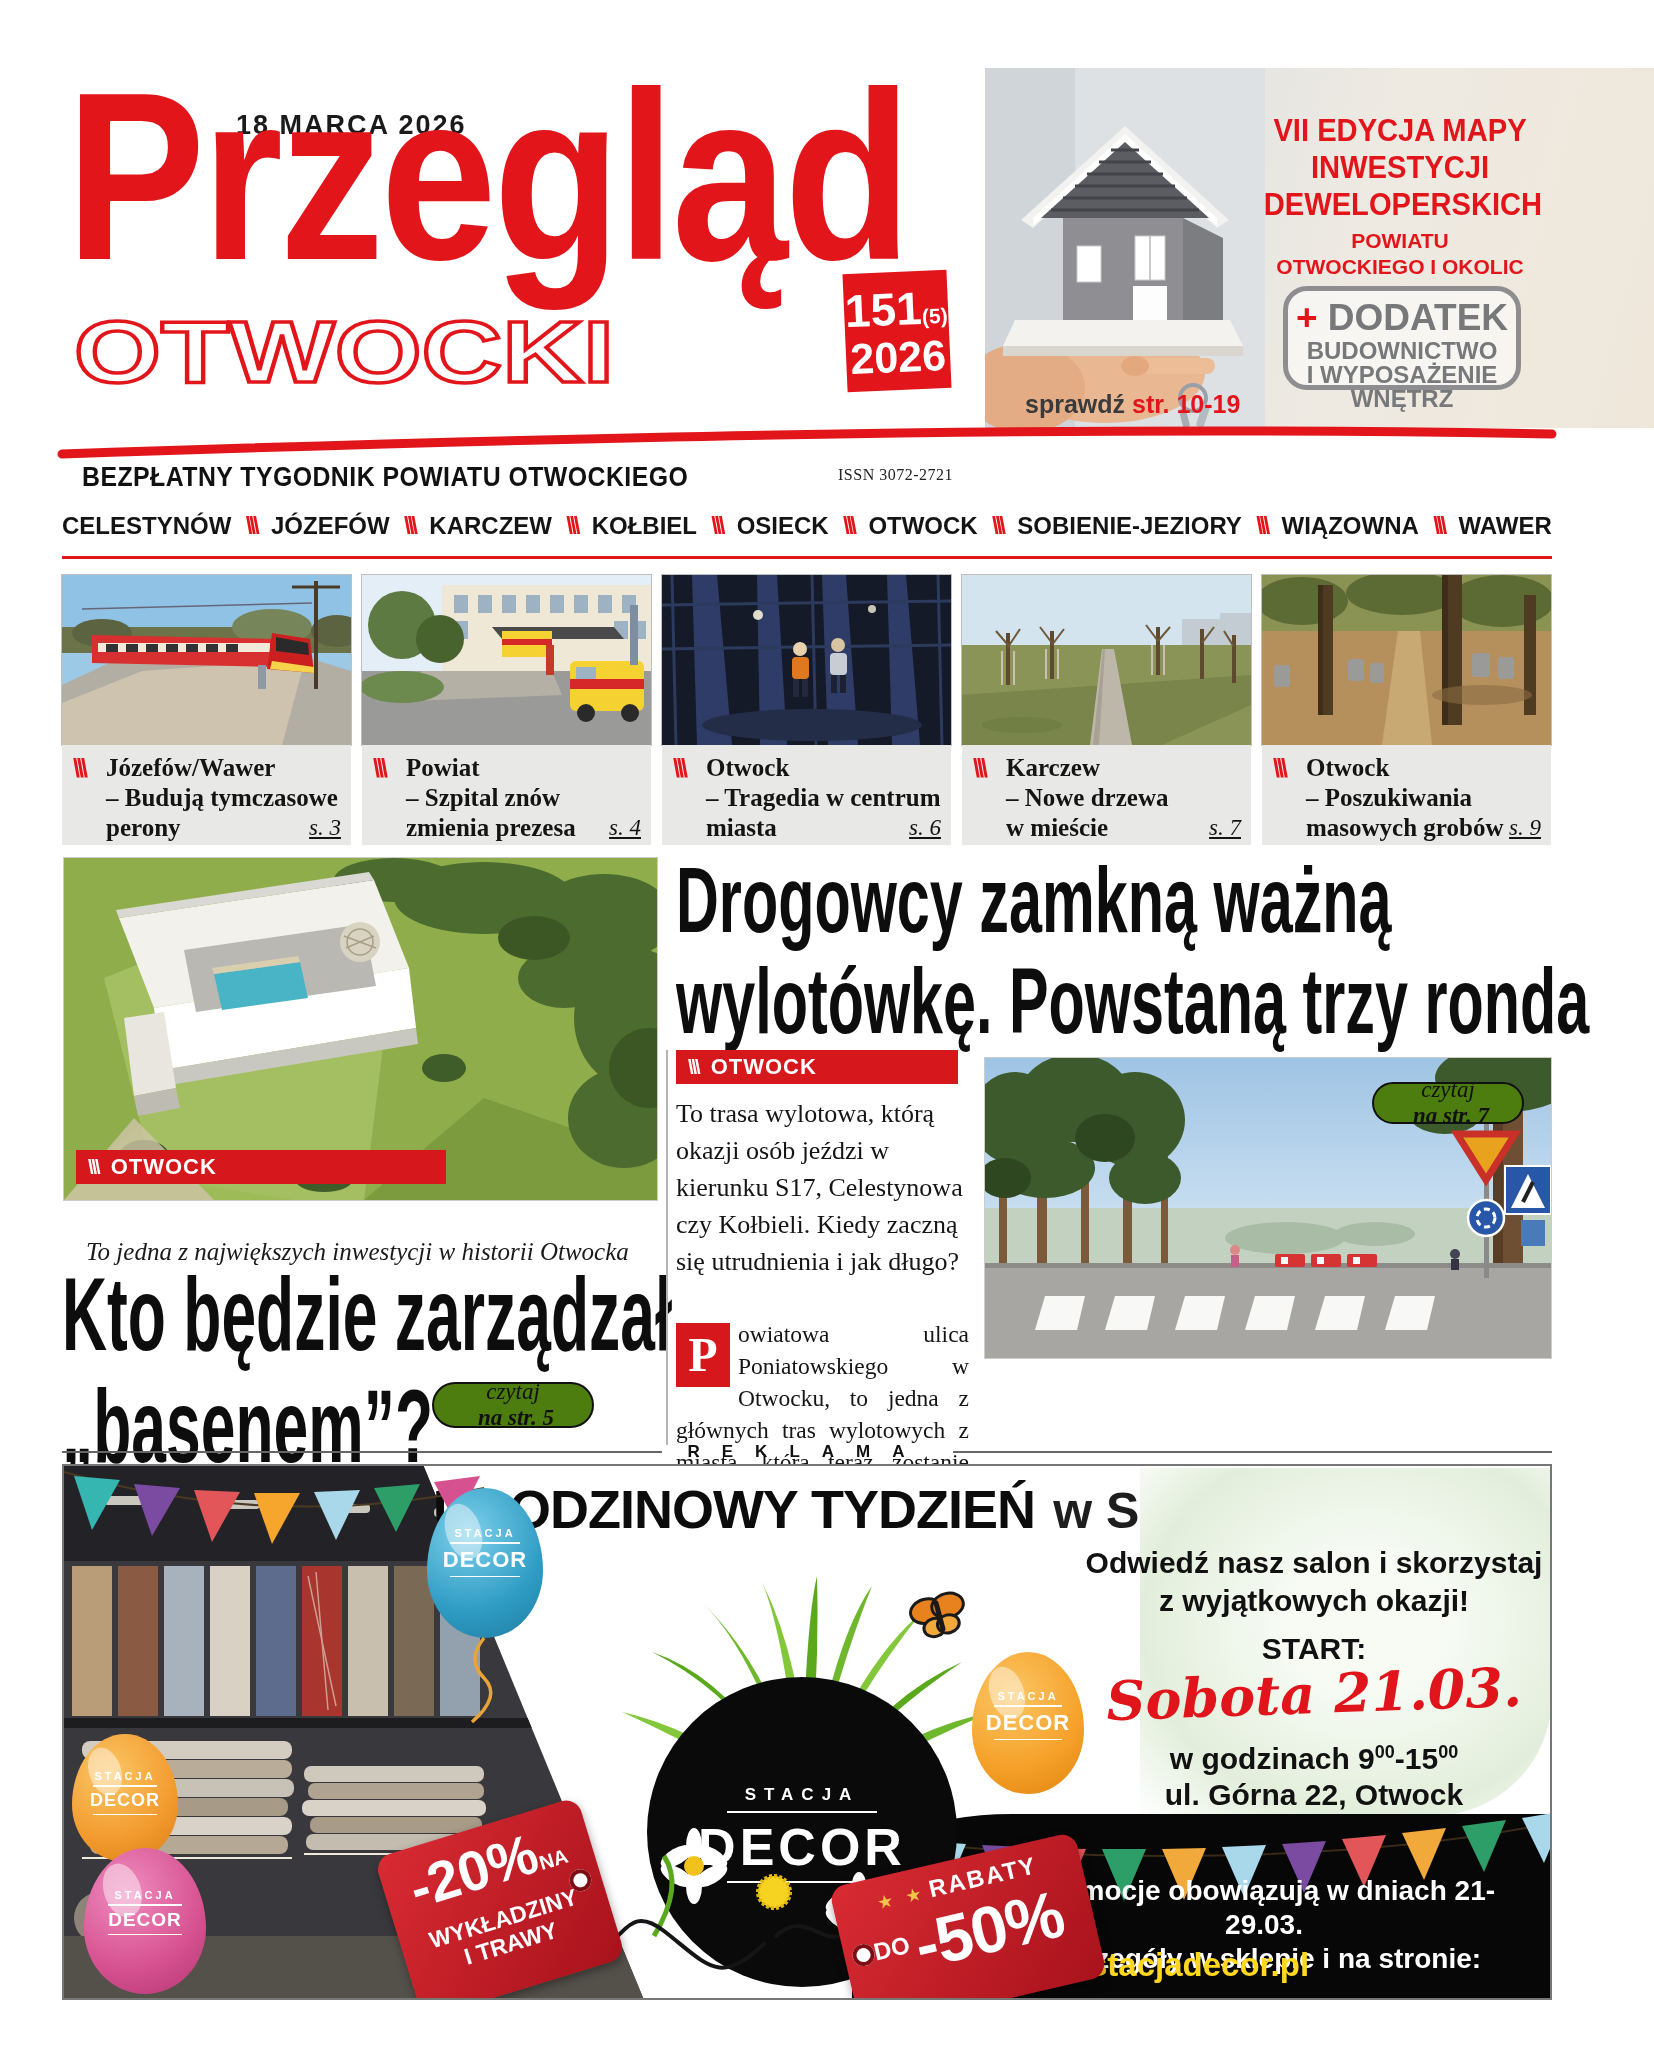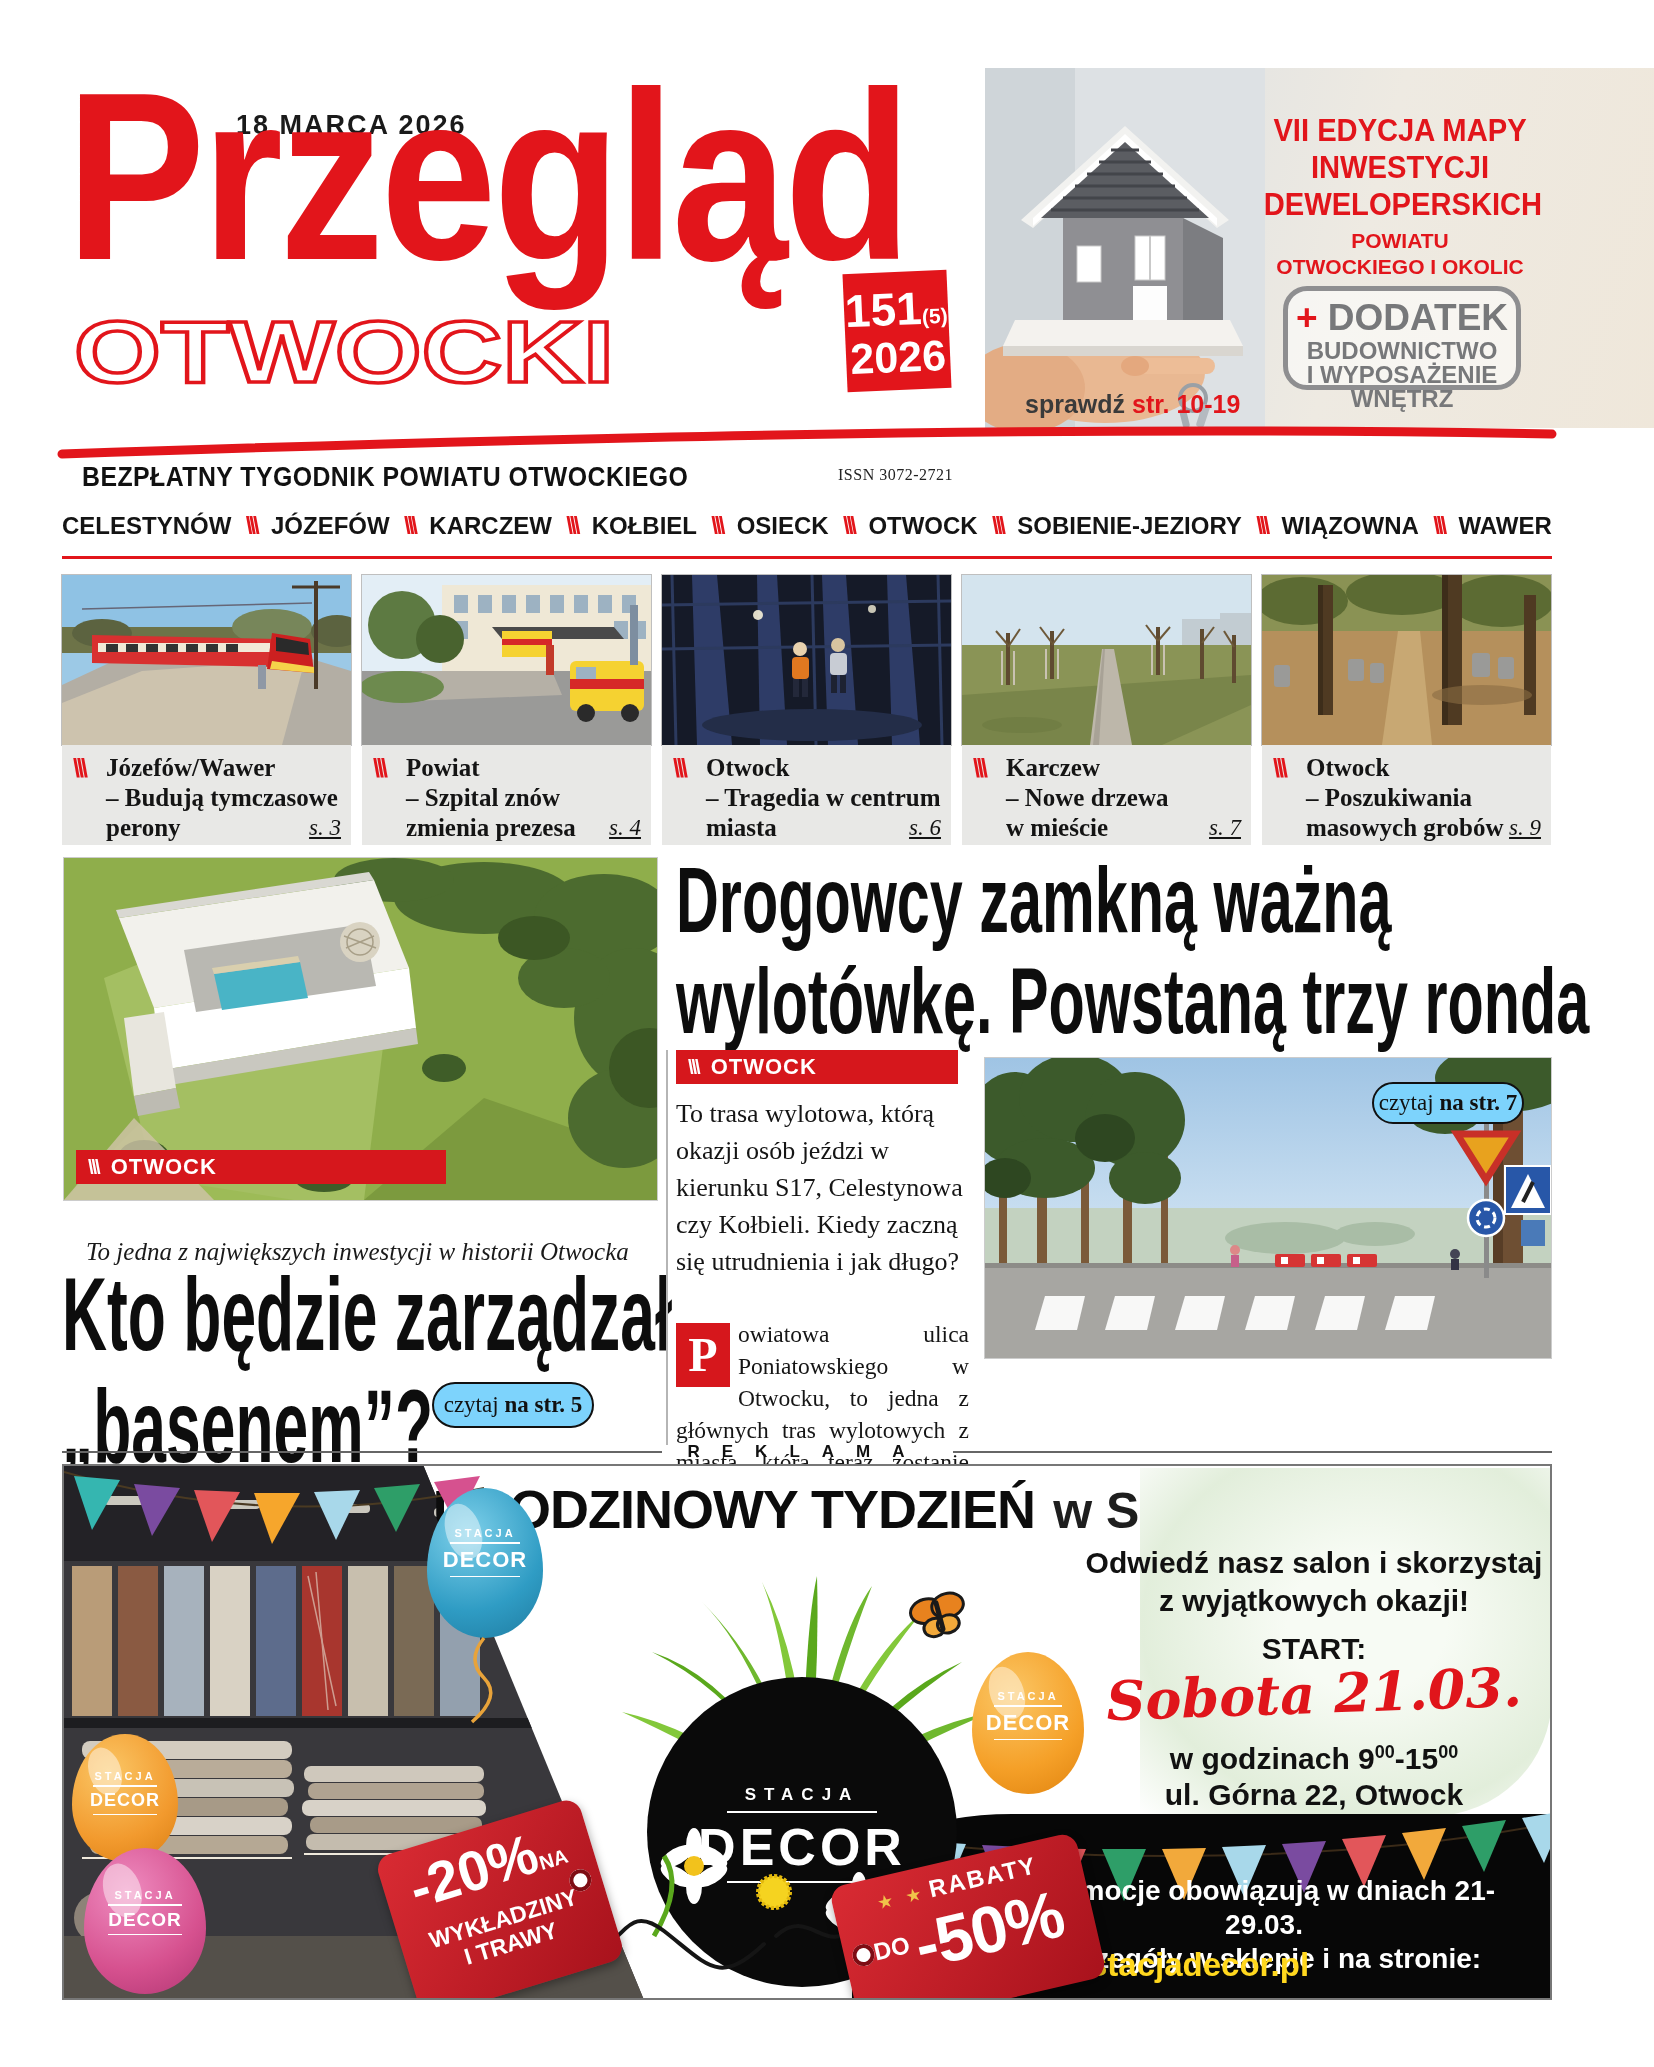--- a/index.html
+++ b/index.html
@@ -36,22 +36,22 @@
   .card-photo svg{display:block;}
   .card-cap{position:relative;width:289px;height:100px;background:#e8e8e6;box-sizing:border-box;padding:8px 10px 0 44px;
             font-family:"Liberation Serif",serif;font-weight:bold;font-size:25px;line-height:30px;color:#141414;}
   .cmark{position:absolute;left:11px;top:8px;color:#e2151b;font-weight:bold;font-size:25px;letter-spacing:-3px;font-family:"Liberation Sans",sans-serif;}
   .crow{display:flex;justify-content:space-between;}
   .cpage{font-weight:normal;font-style:italic;font-size:23px;text-decoration:underline;}
   
   .tagbar{background:#d6171c;color:#fff;font-weight:bold;display:flex;align-items:center;box-sizing:border-box;padding:0 12px;}
   .tagbar .m{letter-spacing:-2px;margin-right:12px;font-size:20px;}
   .tagbar .t{font-size:22px;letter-spacing:1px;}
-  .pill{border:2.5px solid #111;border-radius:24px;background:#7dd3fc;font-family:"Liberation Serif",serif;
-        font-size:23px;display:flex;align-items:center;justify-content:center;}
+  .pill{border:2.5px solid #111;border-radius:24px;background:#4d7c0f;font-family:"Liberation Serif",serif;
+        font-style:italic;font-size:23px;display:flex;align-items:center;justify-content:center;flex-direction:column;}
   .pill b{margin-left:6px;}
   .capt{font-family:"Liberation Serif",serif;font-style:italic;font-size:25px;line-height:31px;color:#1a1a1a;}
   .hl{font-weight:bold;color:#0d0d0d;}
   
   #lede{left:676px;top:1095px;width:292px;font-family:"Liberation Serif",serif;font-size:26px;line-height:37px;color:#151515;}
   #body-par{left:676px;top:1318px;width:293px;font-family:"Liberation Serif",serif;font-size:23.5px;line-height:32px;text-align:justify;color:#151515;}
   #dropcap{float:left;width:54px;height:64px;background:#d6171c;color:#fff;font-family:"Liberation Serif",serif;
            font-weight:bold;font-size:48px;display:flex;align-items:center;justify-content:center;margin:5px 8px 0 0;}
   #photo-credit{left:26px;top:1000px;width:200px;transform:rotate(-90deg);transform-origin:center;
                 font-family:"Liberation Serif",serif;font-weight:bold;font-size:13px;letter-spacing:.5px;color:#111;white-space:nowrap;}

